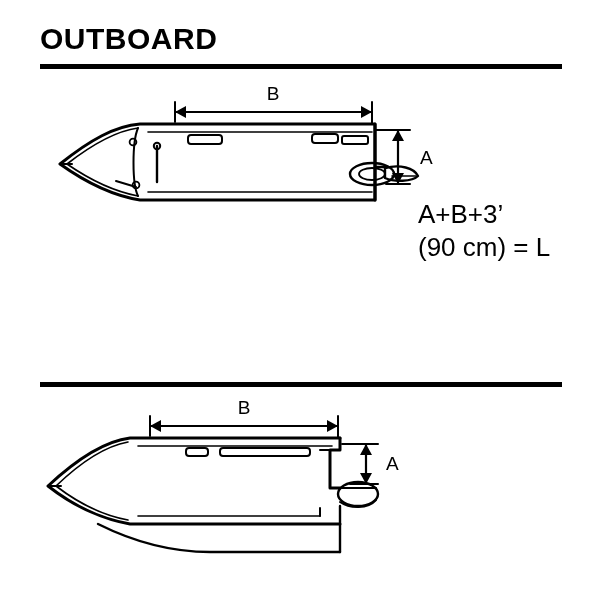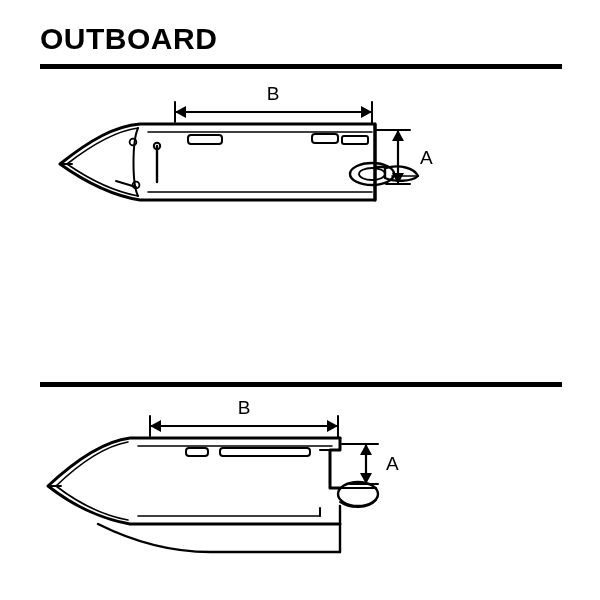--- a/index.html
+++ b/index.html
@@ -125,20 +125,22 @@
           <path d="M378,112 L372,101 L384,101 Z" fill="#000" stroke="none"></path>
           <path d="M356,58 L390,58" stroke-width="2"></path>
           <path d="M366,112 L390,112" stroke-width="2"></path>
         </g>
 
         <text x="253" y="28" text-anchor="middle" font-family="Liberation Sans, sans-serif" font-size="19" fill="#000">B</text>
         <text x="400" y="92" text-anchor="start" font-family="Liberation Sans, sans-serif" font-size="19" fill="#000">A</text>
       </svg>
     </div>
 
+    <div class="formula" id="formula-outboard">A+B+3’
+(90 cm) = L</div>
   </div>
 
   <div class="section" id="section-inboard">
 
 
     <div class="section-rule"></div>
 
     <div class="drawing">
       <svg width="420" height="190" viewBox="0 0 420 190" xmlns="http://www.w3.org/2000/svg">
         <g fill="none" stroke="#000" stroke-width="2.4" stroke-linejoin="round" stroke-linecap="round">

